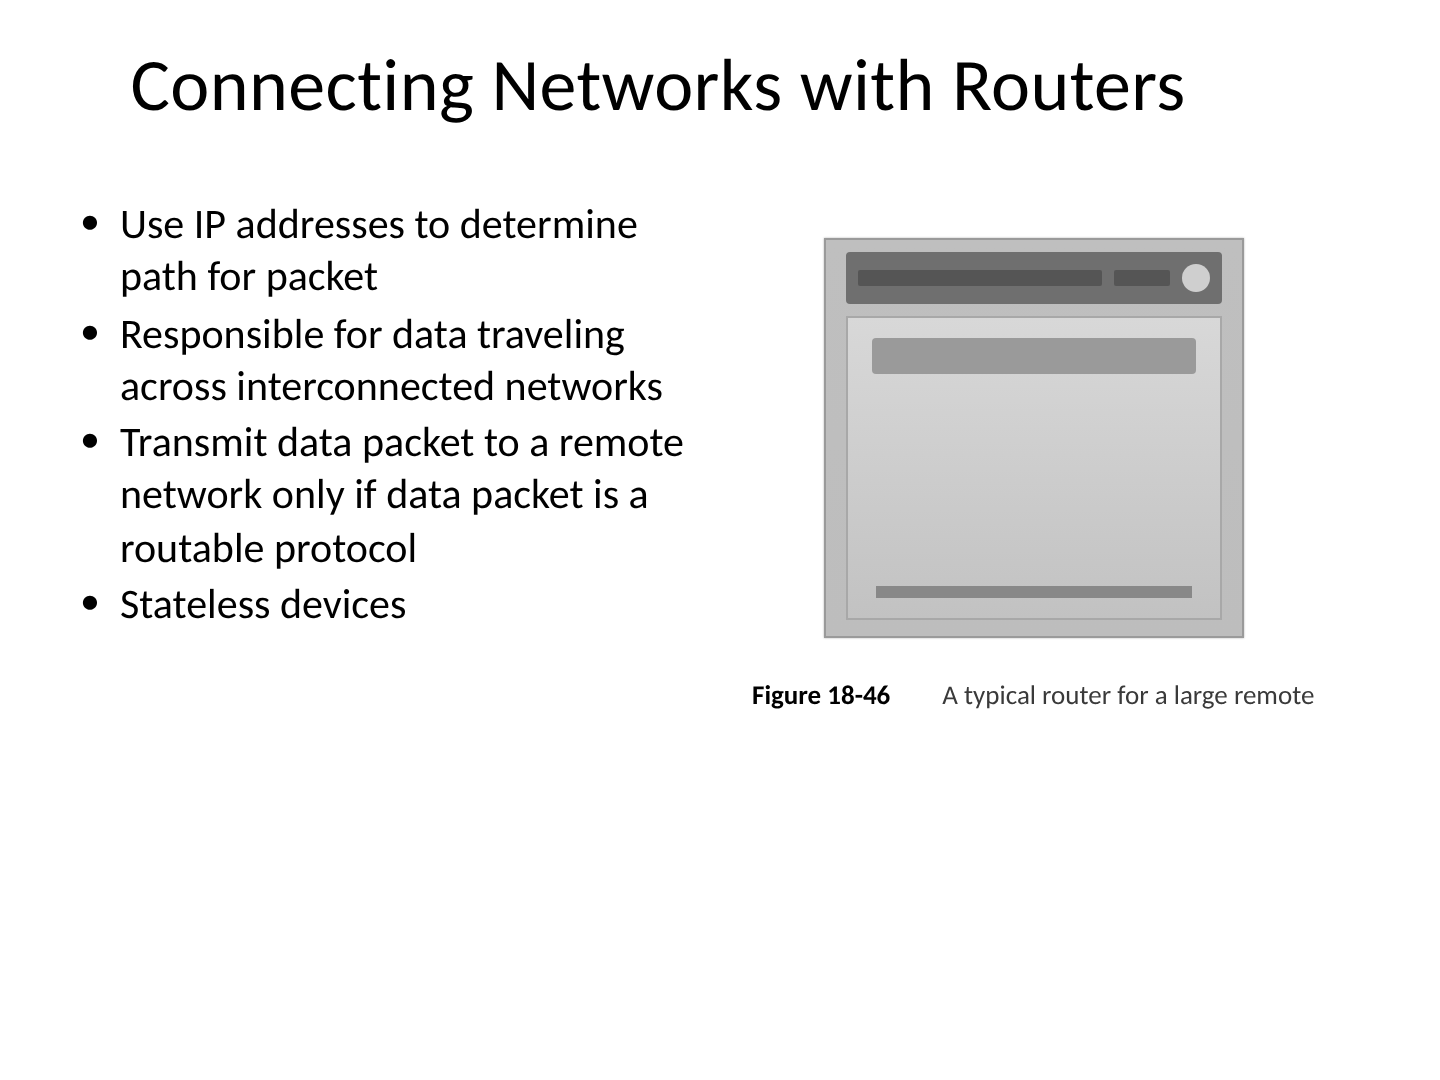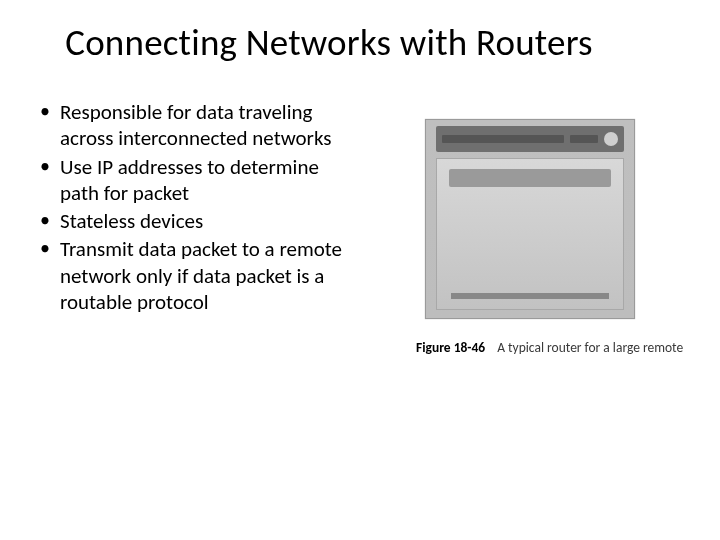--- a/index.html
+++ b/index.html
@@ -14,37 +14,37 @@
   ul li::before { content: "•"; position: absolute; left: 4px; top: 0; font-size: 20px; }
   .figure-box { width: 210px; height: 200px; background: linear-gradient(180deg, #bfbfbf 0%, #bdbdbd 100%); border: 1px solid #9a9a9a; position: relative; box-shadow: 0 0 1px rgba(0,0,0,0.3); }
   .rack-top { position: absolute; top: 6px; left: 10px; right: 10px; height: 26px; background: #6f6f6f; border-radius: 2px; display: flex; align-items: center; padding: 0 6px; gap: 6px; }
   .rack-strip { height: 8px; background: #555; border-radius: 1px; }
   .rack-strip.long { flex: 1; }
   .rack-strip.short { width: 28px; }
   .rack-logo { width: 14px; height: 14px; border-radius: 50%; background: #cfcfcf; margin-left: auto; }
   .rack-body { position: absolute; top: 38px; left: 10px; right: 10px; bottom: 8px; background: linear-gradient(180deg, #d8d8d8, #c2c2c2); border: 1px solid #a8a8a8; }
   .rack-panel { position: absolute; left: 12px; right: 12px; top: 10px; height: 18px; background: #9a9a9a; border-radius: 2px; }
   .rack-foot { position: absolute; left: 14px; right: 14px; bottom: 10px; height: 6px; background: #888; }
-  .caption { margin-top: 20px; font-size: 13.5px; color: #333; display: flex; gap: 12px; align-items: flex-start; white-space: nowrap; margin-left: 40px; }
+  .caption { margin-top: 20px; font-size: 13.5px; color: #333; display: flex; gap: 26px; align-items: flex-start; white-space: nowrap; }
   .caption .fig-label { font-weight: 700; color: #000; }
   .caption .fig-text { font-weight: 400; color: #3a3a3a; }
 </style>
 </head>
 <body>
 
 <div class="slide">
   <h1 class="title">Connecting Networks with Routers</h1>
 
   <div class="content">
     <div class="left">
       <ul>
+        <li>Use IP addresses to determine path for packet</li>
         <li>Responsible for data traveling across interconnected networks</li>
-        <li>Use IP addresses to determine path for packet</li>
+        <li>Transmit data packet to a remote network only if data packet is a routable protocol</li>
         <li>Stateless devices</li>
-        <li>Transmit data packet to a remote network only if data packet is a routable protocol</li>
       </ul>
     </div>
 
     <div class="right">
       <div class="figure-box">
         <div class="rack-top">
           <div class="rack-strip long"></div>
           <div class="rack-strip short"></div>
           <div class="rack-logo"></div>
         </div>

